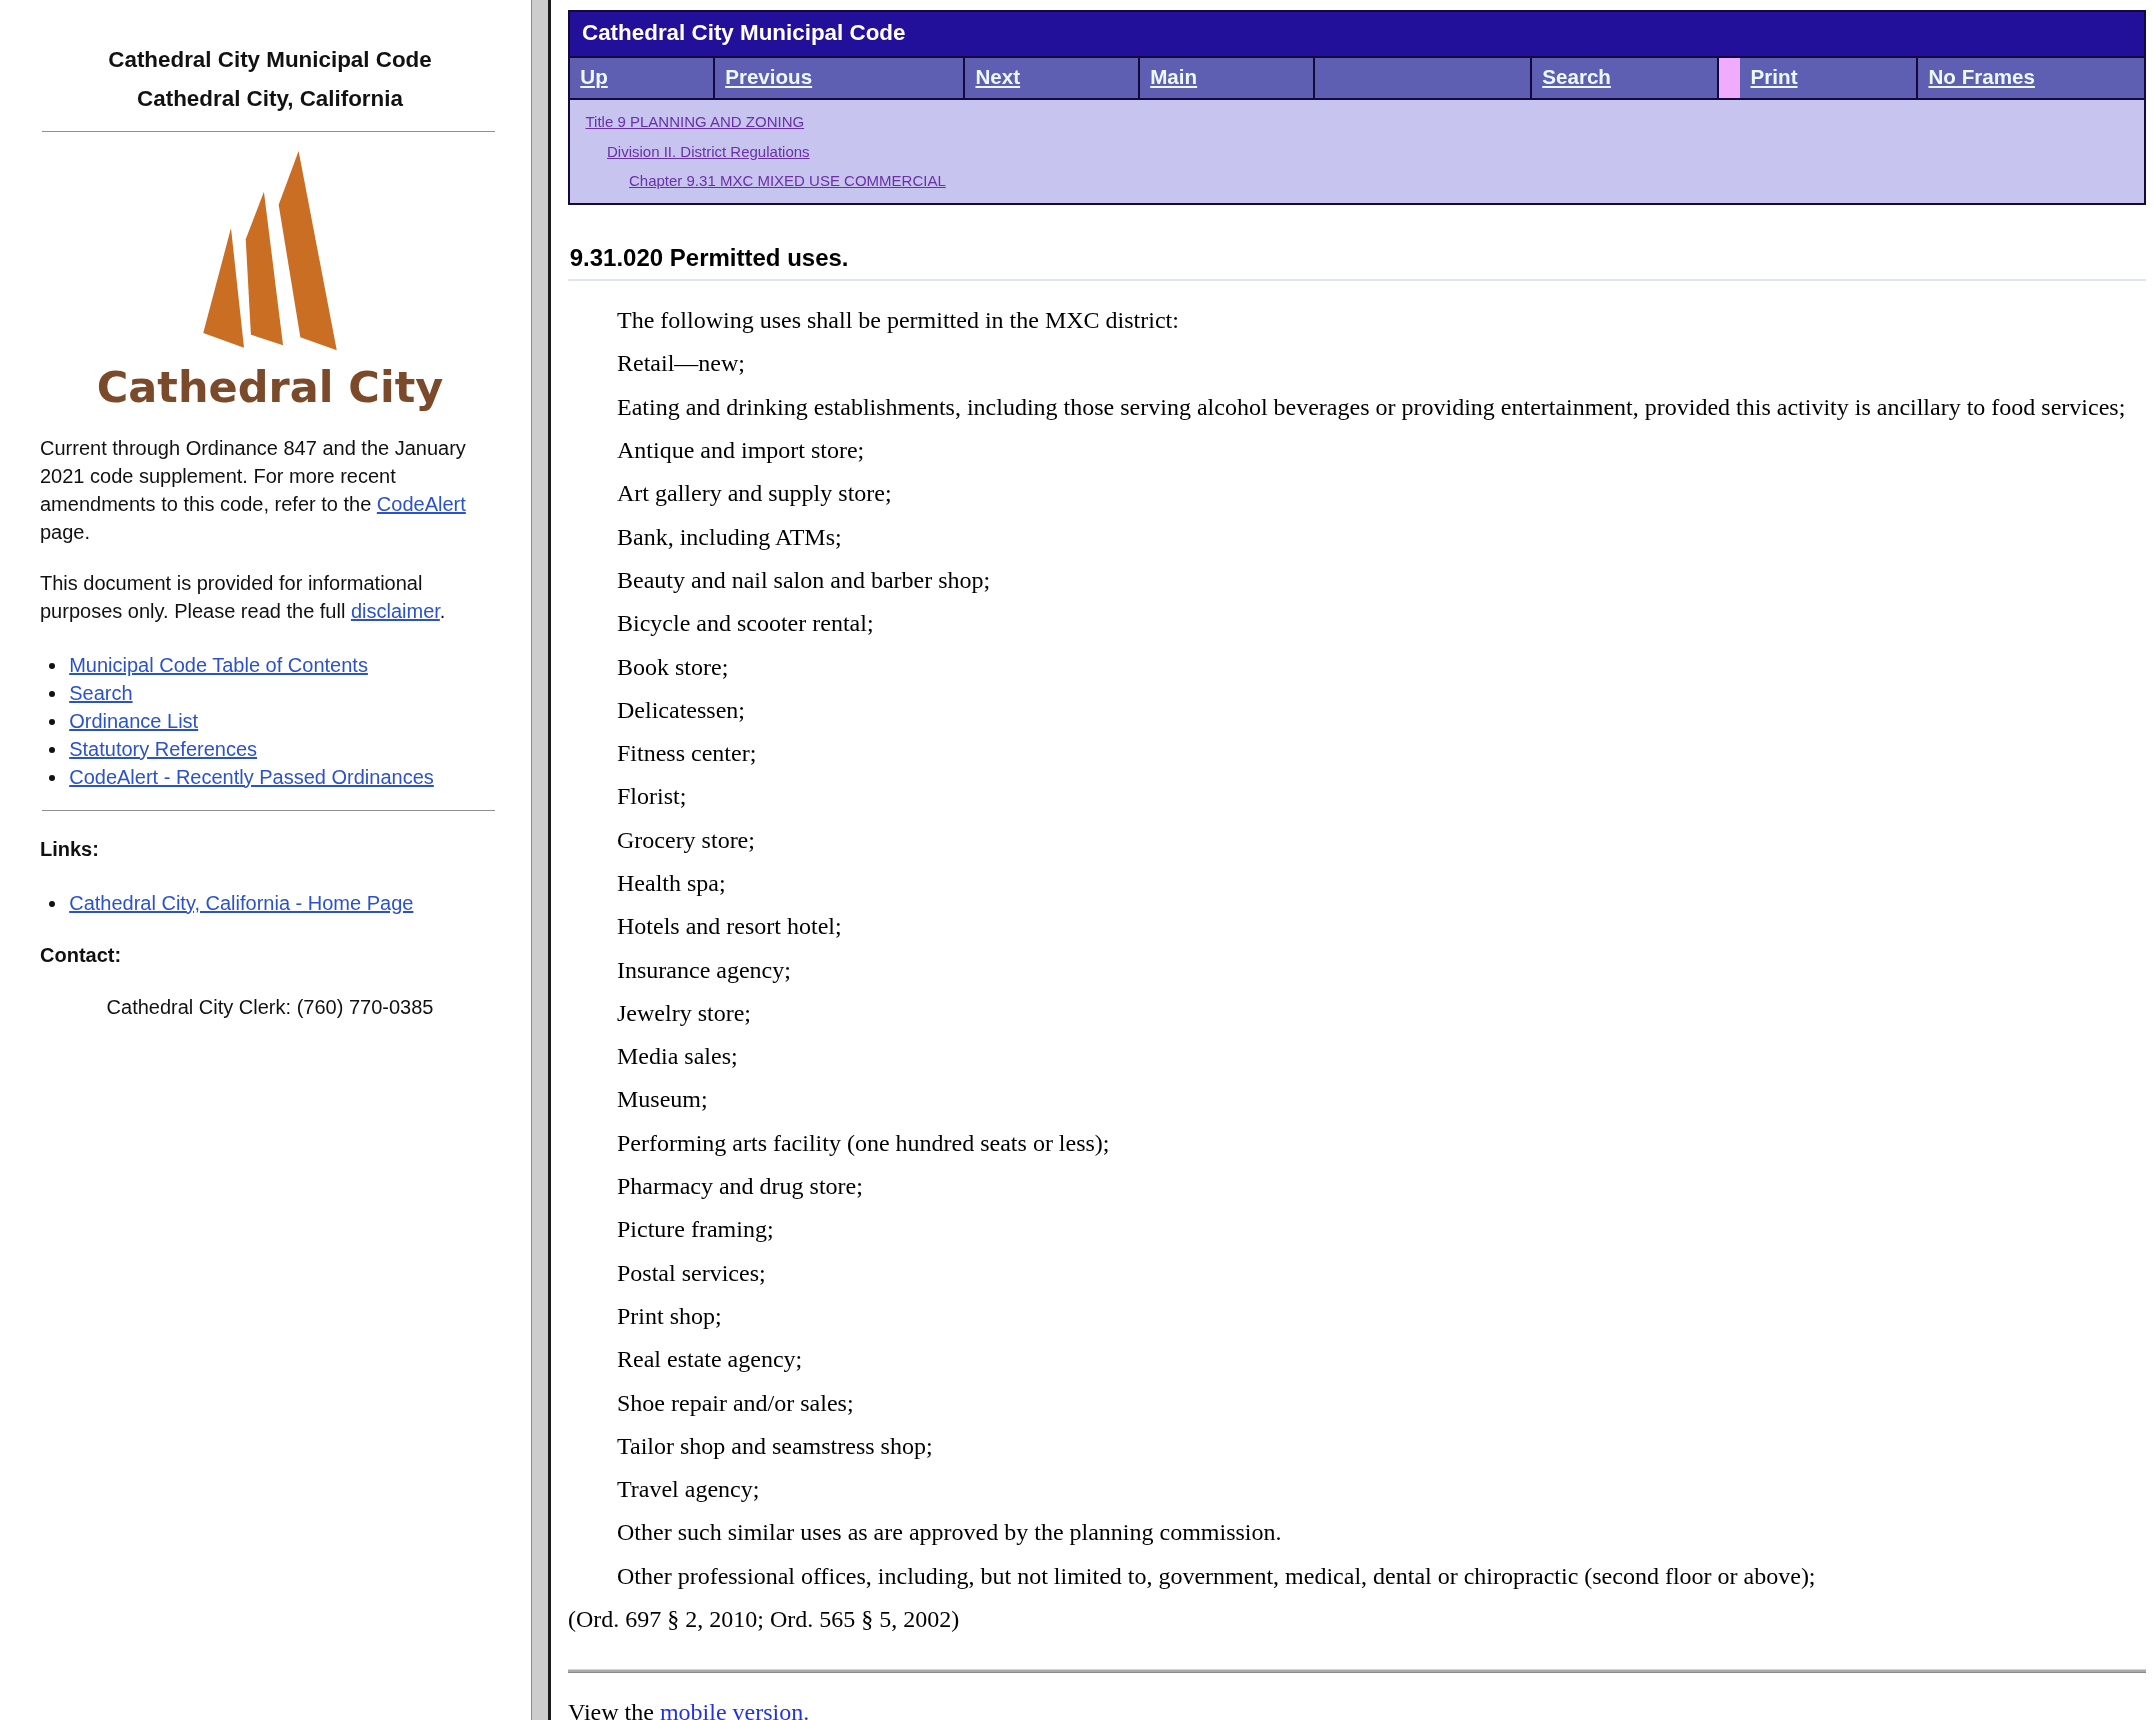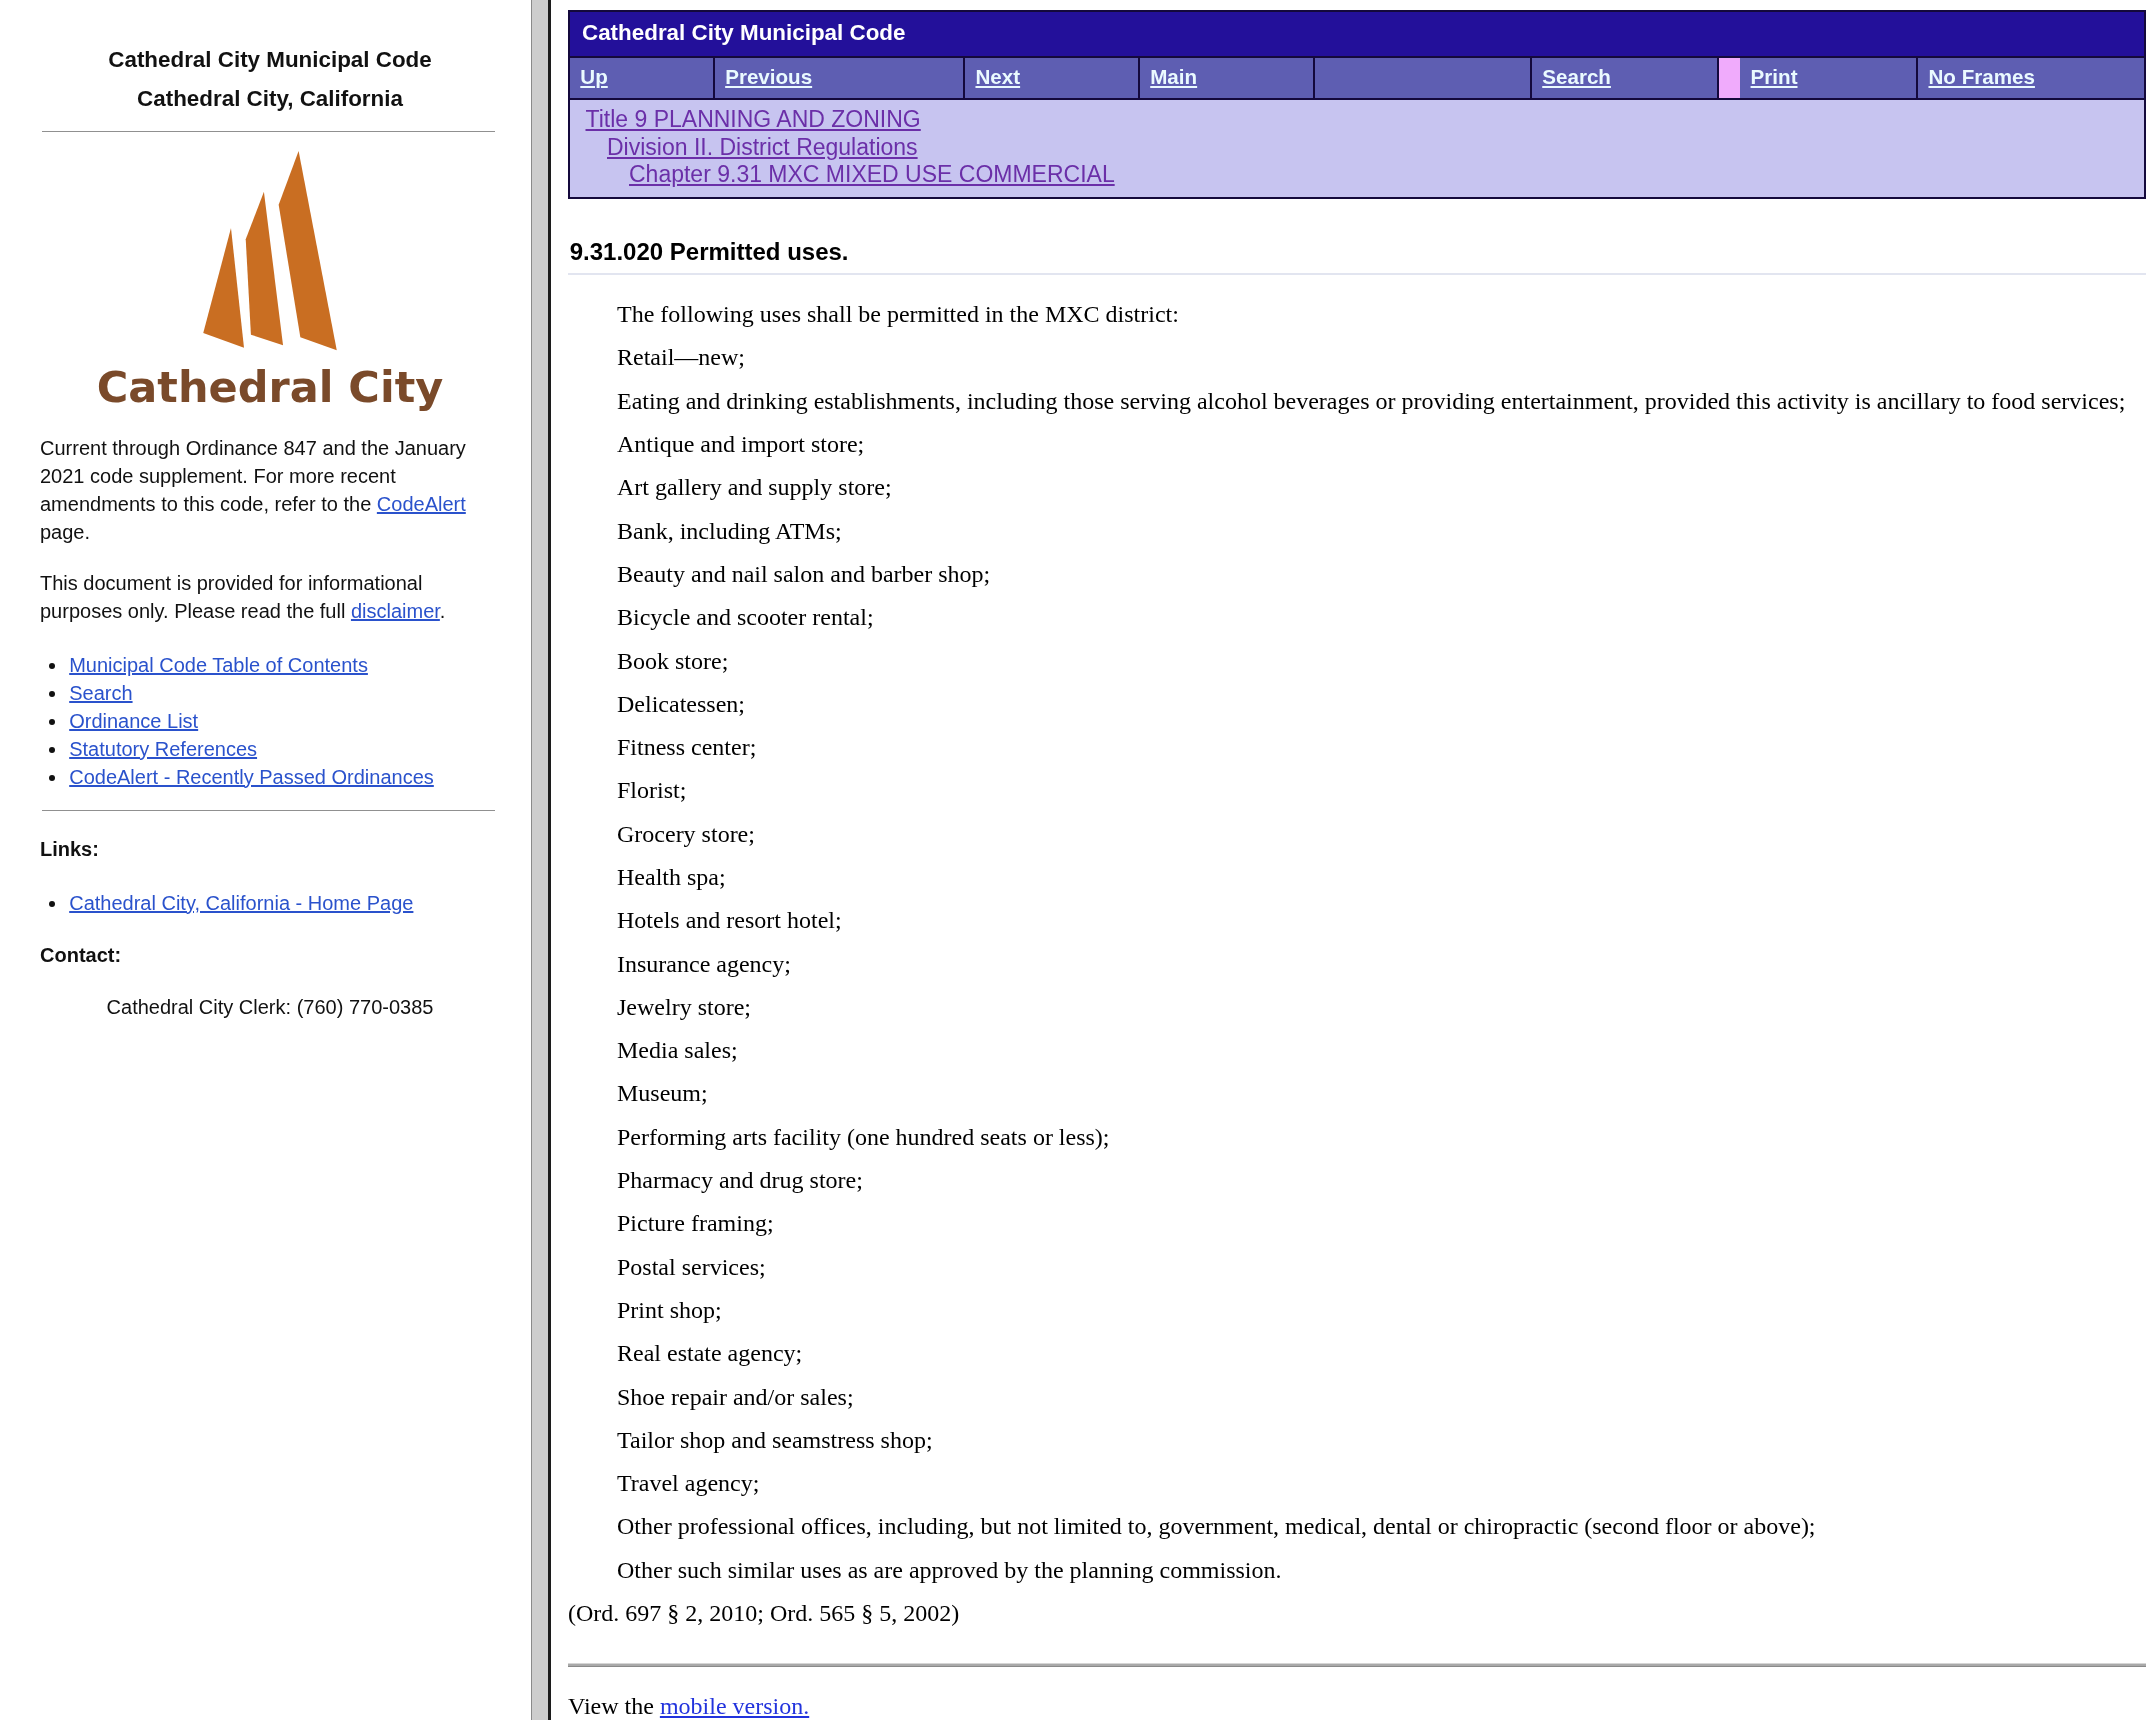--- a/index.html
+++ b/index.html
@@ -73,21 +73,21 @@
   .nav-cell:nth-child(6) { width: 11.9%; }
   .nav-cell:nth-child(7) { width: 11.3%; margin-left: 21px; }
   .nav-cell:nth-child(8) { flex: 1 1 auto; border-right: none; }
   .nav-link {
     color: #eafaff; font-family: "Liberation Sans", sans-serif;
     font-size: 20.6px; font-weight: bold; text-decoration: underline;
     white-space: nowrap;
   }
   .crumbs { background: #c7c4f0; padding: 6px 0 8.6px 0; }
   .crumb { line-height: 27.5px; }
-  .crumb a { color: #6b2fa8; text-decoration: underline; font-family: "Liberation Sans", sans-serif; font-size: 23px; }
+  .crumb a { color: #6b2fa8; text-decoration: underline; font-family: "Liberation Sans", sans-serif; font-size: 15px; }
   .crumb:nth-child(1) { padding-left: 15.5px; }
   .crumb:nth-child(2) { padding-left: 37px; }
   .crumb:nth-child(3) { padding-left: 59px; }
 
   .section-heading {
     font-family: "Liberation Sans", sans-serif;
     font-size: 24px; font-weight: bold; line-height: 29px;
     margin-top: 38px; padding: 0 0 6.9px 1.7px;
     border-bottom: 2.6px solid #e2e5f0;
     margin-bottom: 26px;
@@ -194,22 +194,22 @@
         <p class="para indent">Museum;</p>
         <p class="para indent">Performing arts facility (one hundred seats or less);</p>
         <p class="para indent">Pharmacy and drug store;</p>
         <p class="para indent">Picture framing;</p>
         <p class="para indent">Postal services;</p>
         <p class="para indent">Print shop;</p>
         <p class="para indent">Real estate agency;</p>
         <p class="para indent">Shoe repair and/or sales;</p>
         <p class="para indent">Tailor shop and seamstress shop;</p>
         <p class="para indent">Travel agency;</p>
+        <p class="para indent">Other such similar uses as are approved by the planning commission.</p>
         <p class="para indent">Other professional offices, including, but not limited to, government, medical, dental or chiropractic (second floor or above);</p>
-        <p class="para indent">Other such similar uses as are approved by the planning commission.</p>
       </div>
 
     <p class="para citation">(Ord. 697 § 2, 2010; Ord. 565 § 5, 2002)</p>
 
     <hr class="footer-rule">
 
     <p class="footer-line"><span>View the </span><a href="#">mobile version.</a></p>
 
   </main>
 </div>

